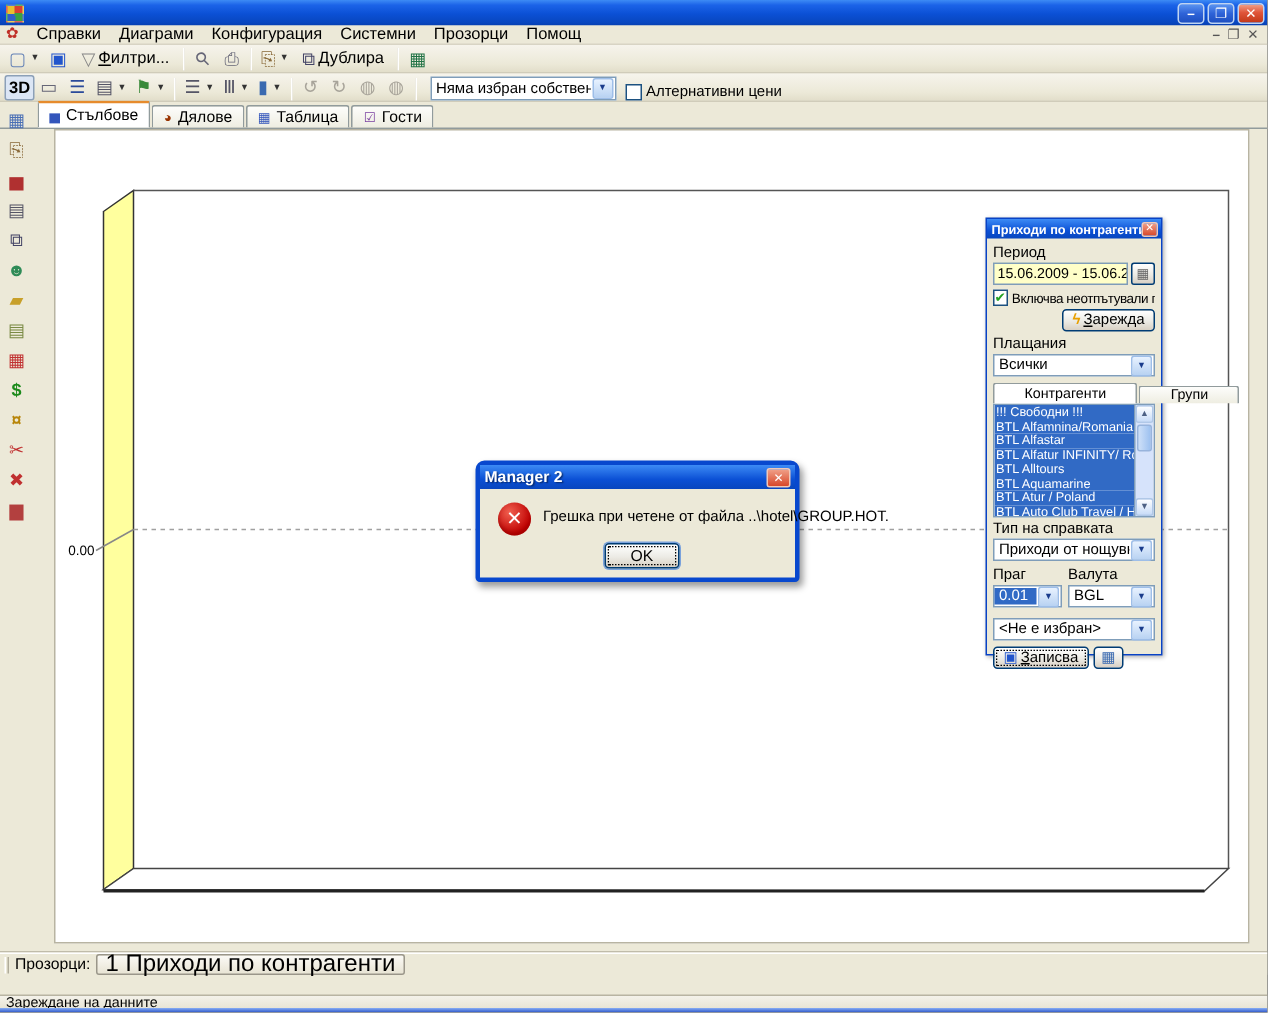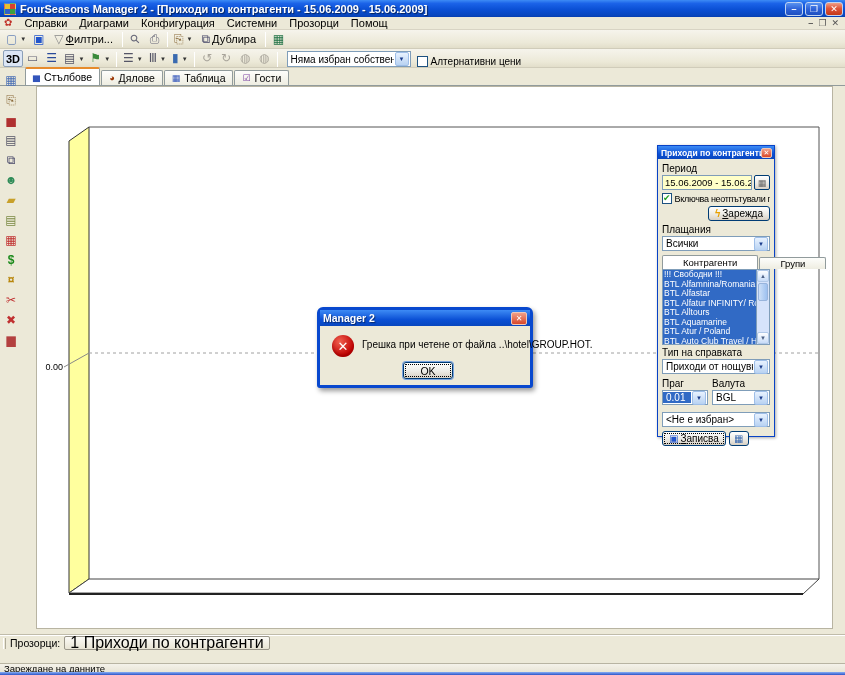--- a/index.html
+++ b/index.html
@@ -138,21 +138,20 @@
   .bottom-edge{position:absolute;left:0;top:672px;width:845px;height:3px;
     background:linear-gradient(180deg,#88AEF5,#2C55C8);}
 </style>
 </head>
 <body>
 
 <div class="window">
 
   <div class="titlebar">
     <div class="app-icon"></div>
-    <span class="title-text">FourSeasons Manager 2 - [Приходи по контрагенти - 15.06.2009 - 15.06.2009]</span>
     <div class="winbtns">
       <div class="wbtn">–</div>
       <div class="wbtn">❐</div>
       <div class="wbtn close">✕</div>
     </div>
   </div>
 
   <div class="menubar">
     <span class="menu-appicon">✿</span>
     <span class="menu-item">Справки</span>

